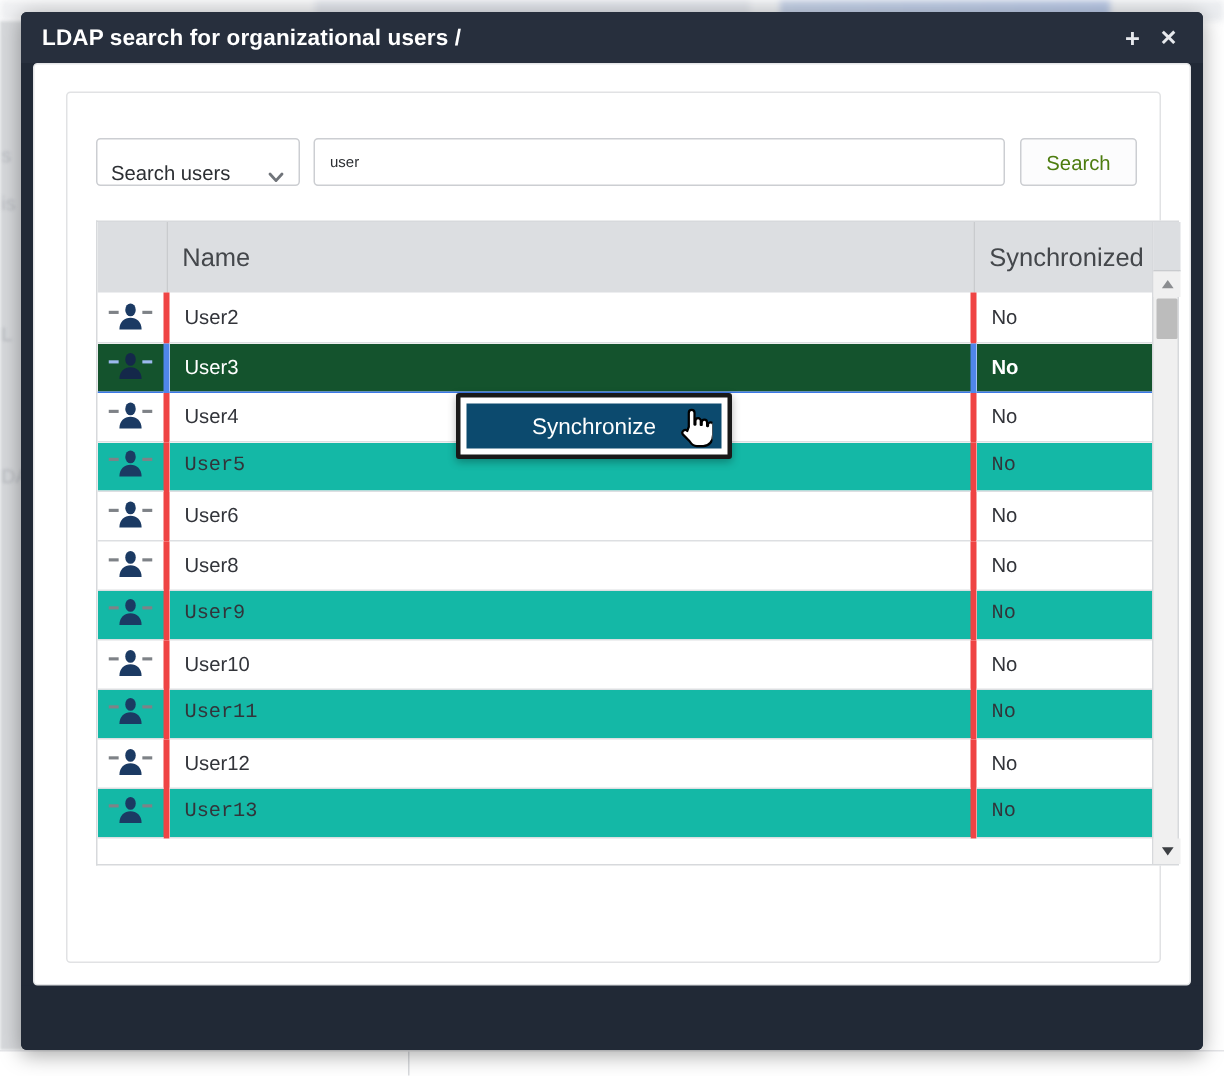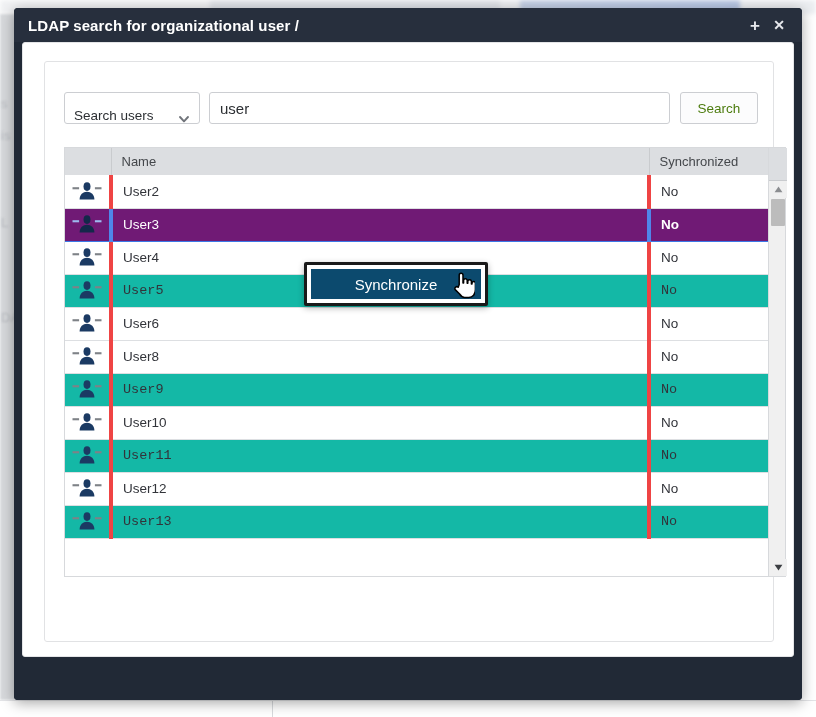--- a/index.html
+++ b/index.html
@@ -163,21 +163,21 @@
     display: block;
   }
   #query-input {
     margin-left: 9px;
     width: 495px;
     height: 32px;
     background: #ffffff;
     border: 1px solid #ccced2;
     border-radius: 3px;
     padding: 0 10px;
-    font-size: 15px;
+    font-size: 10px;
     color: #2c2f33;
     font-family: "Liberation Sans", sans-serif;
     outline: none;
   }
   #query-input::placeholder { color: #9aa0a6; }
   #search-button {
     margin-left: 10px;
     width: 84px;
     height: 32px;
     background: #fcfcfd;
@@ -206,23 +206,23 @@
     height: 100%;
     position: relative;
     overflow: hidden;
   }
   .tbl {
     width: 703px;
     border-collapse: collapse;
     table-layout: fixed;
   }
   .tbl th {
-    height: 27px;
+    height: 47px;
     background: #dcdee1;
-    font-size: 13px;
+    font-size: 17px;
     font-weight: normal;
     color: #44474b;
     text-align: left;
     padding: 0 10px;
     border-right: 1px solid #c9cbce;
     white-space: nowrap;
   }
   .tbl th.col-icon { width: 46px; padding: 0; }
   .tbl th.col-name { width: 538px; }
   .tbl th.col-sync { width: 119px; border-right: none; }
@@ -241,21 +241,21 @@
     width: 46px;
     padding: 0;
     text-align: center;
     vertical-align: middle;
   }
   .tbl td.col-sync { border-right: none; }
 
   .tbl tr.odd td { background: #ffffff; }
   .tbl tr.even td { background: #14b8a6; font-family: Liberation Mono, monospace; }
   .tbl tr.selected td {
-    background: #701a75;
+    background: #14532d;
     color: #ffffff;
     border-bottom-color: #3b78e7;
     border-right-color: #4f86ea;
     margin-top: 28px;
   }
   .tbl tr.selected td.col-sync { font-weight: bold; }
   .tbl tr.selected td.col-name { font-weight: normal; }
 
   .user-icon { display: inline-block; vertical-align: middle; }
 
@@ -356,21 +356,21 @@
   <div class="bg-ghost" style="top:96px;">s</div>
   <div class="bg-ghost" style="top:128px;">is</div>
   <div class="bg-ghost" style="top:215px;">L</div>
   <div class="bg-ghost" style="top:310px;">DA</div>
   <div class="bg-bottom"></div>
 </div>
 
 <div id="dialog">
 
   <div id="titlebar">
-    <span class="title">LDAP search for organizational user /</span>
+    <span class="title">LDAP search for organizational users /</span>
     <span class="spacer"></span>
     <span class="tb-btn plus">+</span>
     <span class="tb-btn close">✕</span>
   </div>
 
   <div id="dialog-footer"></div>
 
   <div id="body-panel">
     <div id="inner-card">
 

